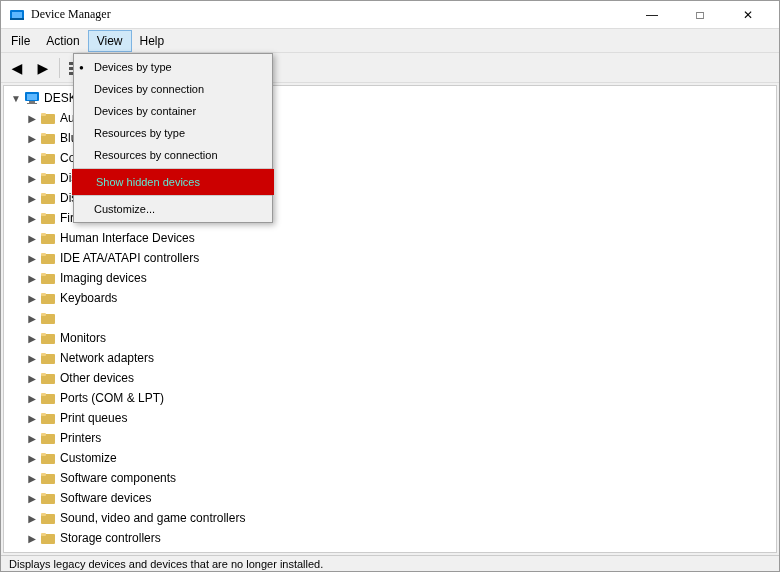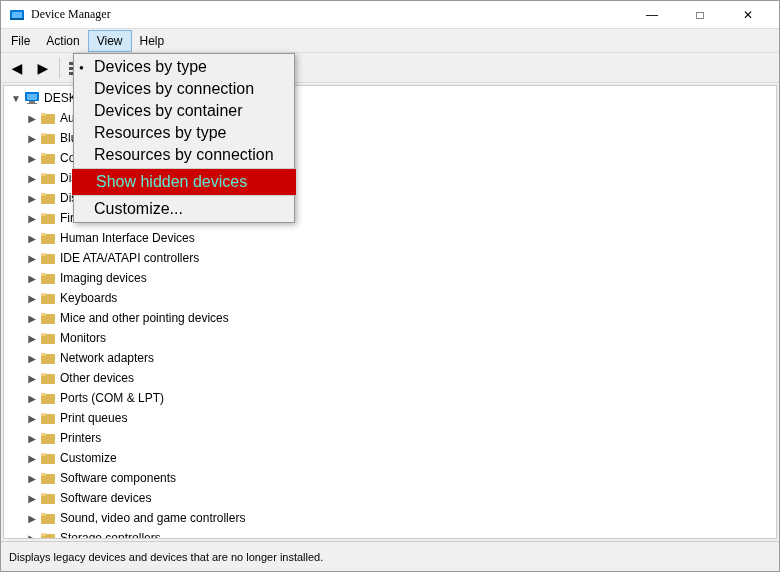--- a/index.html
+++ b/index.html
@@ -165,21 +165,21 @@
 
     
     .tree-view::-webkit-scrollbar { width: 16px; }
     .tree-view::-webkit-scrollbar-track { background: #f0f0f0; border-left: 1px solid #ddd; }
     .tree-view::-webkit-scrollbar-thumb { background: #c0c0c0; border: 3px solid #f0f0f0; }
     .tree-view::-webkit-scrollbar-button { background: #e0e0e0; height: 16px; border: 1px solid #ccc; }
 
     
     .status-bar {
       background: #f0f0f0;
-      height: 30px;
+      height: 16px;
       display: flex;
       align-items: center;
       padding: 0 8px;
       border-top: 1px solid #ccc;
       font-size: 11px;
       flex-shrink: 0;
     }
     .dropdown-menu {
       position: absolute;
       top: 24px;
@@ -190,21 +190,21 @@
       min-width: 200px;
       padding: 2px 0;
       z-index: 100;
     }
     .dropdown-menu-item {
       display: flex;
       align-items: center;
       height: 22px;
       padding: 0 20px;
       cursor: pointer;
-      font-size: 16px;
+      font-size: 11px;
       position: relative;
     }
     .dropdown-menu-item.highlighted {
       background: #cc0000;
       color: #5eead4;
       border: 2px solid #cc0000;
       outline: 2px solid #cc0000;
     }
     .dropdown-menu-item.has-check::before {
       content: '●';
@@ -426,21 +426,20 @@
       </div>
 
       <div class="tree-item" style="padding-left: 20px;">
         <span class="tree-expand">▶</span>
         <span class="tree-icon">
           <svg width="16" height="16" viewBox="0 0 16 16">
               <rect x="1" y="4" width="14" height="10" fill="#dcb854" rx="1"></rect>
               <rect x="1" y="3" width="5" height="3" fill="#f0d080" rx="1"></rect>
             </svg>
         </span>
-        <span class="tree-label">Mice and other pointing devices</span>
       </div>
 
       <div class="tree-item" style="padding-left: 20px;">
         <span class="tree-expand">▶</span>
         <span class="tree-icon">
           <svg width="16" height="16" viewBox="0 0 16 16">
               <rect x="1" y="4" width="14" height="10" fill="#dcb854" rx="1"></rect>
               <rect x="1" y="3" width="5" height="3" fill="#f0d080" rx="1"></rect>
             </svg>
         </span>

